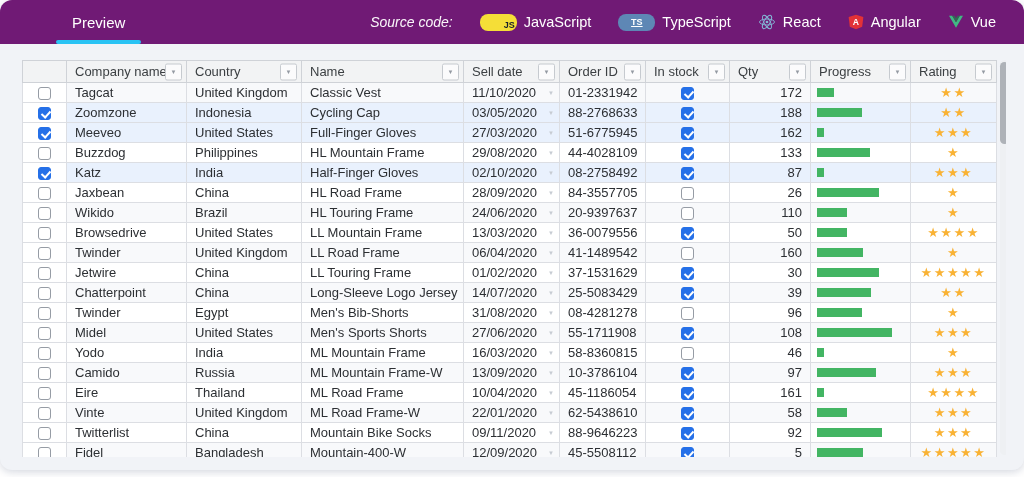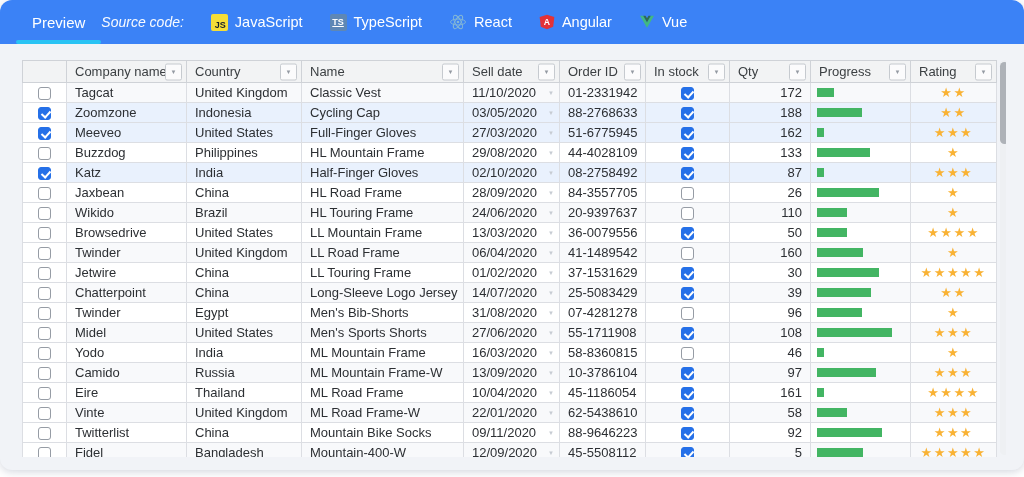--- a/index.html
+++ b/index.html
@@ -1,27 +1,27 @@
 <!DOCTYPE html>
 <html><head>
 <meta charset="utf-8">
 <style>
   html,body{margin:0;padding:0;background:#ffffff;width:1024px;height:477px;
     font-family:"Liberation Sans","DejaVu Sans",sans-serif;-webkit-font-smoothing:antialiased;}
   .card{width:1024px;height:470px;border-radius:12px;overflow:hidden;background:#f1f3f7;
     box-shadow:0 2px 8px rgba(15,35,80,.18);}
   
-  .topbar{height:44px;background:#3b82f6;display:flex;align-items:stretch;}
+  .topbar{height:44px;background:#701a75;display:flex;align-items:stretch;justify-content:space-between;padding-left:40px;}
   .tab{position:relative;margin-left:16px;padding:0 16px;display:flex;align-items:center;
     color:#ffffff;font-size:15px;cursor:pointer;}
   .tab::after{content:"";position:absolute;left:0;right:0;bottom:0;height:4px;background:#29c3f4;border-radius:2px;}
   .srcwrap{display:flex;align-items:center;gap:27px;padding-right:28px;}
   .srclabel{color:rgba(255,255,255,.96);font-size:14px;font-style:italic;}
   .fw{display:flex;align-items:center;gap:7px;color:#ffffff;font-size:14.5px;text-decoration:none;cursor:pointer;}
-  .badge{width:17px;height:17px;border-radius:2px;display:flex;font-weight:bold;font-size:9px;}
+  .badge{width:37px;height:17px;border-radius:8px;display:flex;font-weight:bold;font-size:9px;}
   .badge.js{background:#f5de37;color:#17202a;align-items:flex-end;justify-content:flex-end;padding:0 2px 1px 0;box-sizing:border-box;}
   .badge.ts{background:#5e87b5;color:#ffffff;align-items:center;justify-content:center;text-decoration:underline;}
   
   .content{padding:16px 18px 0 22px;}
   .grid-wrap{display:flex;align-items:flex-start;height:397px;overflow:hidden;}
   table{border-collapse:collapse;table-layout:fixed;width:974px;background:#fff;font-size:13px;color:#2c2f33;}
   col.c-sel{width:44px}col.c-company{width:120px}col.c-country{width:115px}col.c-name{width:162px}
   col.c-date{width:96px}col.c-order{width:86px}col.c-stock{width:84px}col.c-qty{width:81px}
   col.c-prog{width:100px}col.c-rate{width:86px}
   th{background:#f2f3f4;border:1px solid #cfd2d7;height:21px;font-weight:400;color:#3c4043;
@@ -287,21 +287,21 @@
                 <div class="bar" style="width:62%"></div>
               </td>
               <td class="c-starsc"><span>★★</span></td>
             </tr>
             <tr>
               <td class="c-sel"><span class="cb"></span></td>
               <td>Twinder</td>
               <td>Egypt</td>
               <td>Men's Bib-Shorts</td>
               <td class="c-datec">31/08/2020<span class="dd">▼</span></td>
-              <td>07-4281278</td>
+              <td>08-4281278</td>
               <td class="c-center"><span class="cb"></span></td>
               <td class="c-num">96</td>
               <td class="c-progc">
                 <div class="bar" style="width:52%"></div>
               </td>
               <td class="c-starsc"><span>★</span></td>
             </tr>
             <tr class="striped">
               <td class="c-sel"><span class="cb"></span></td>
               <td>Midel</td>

